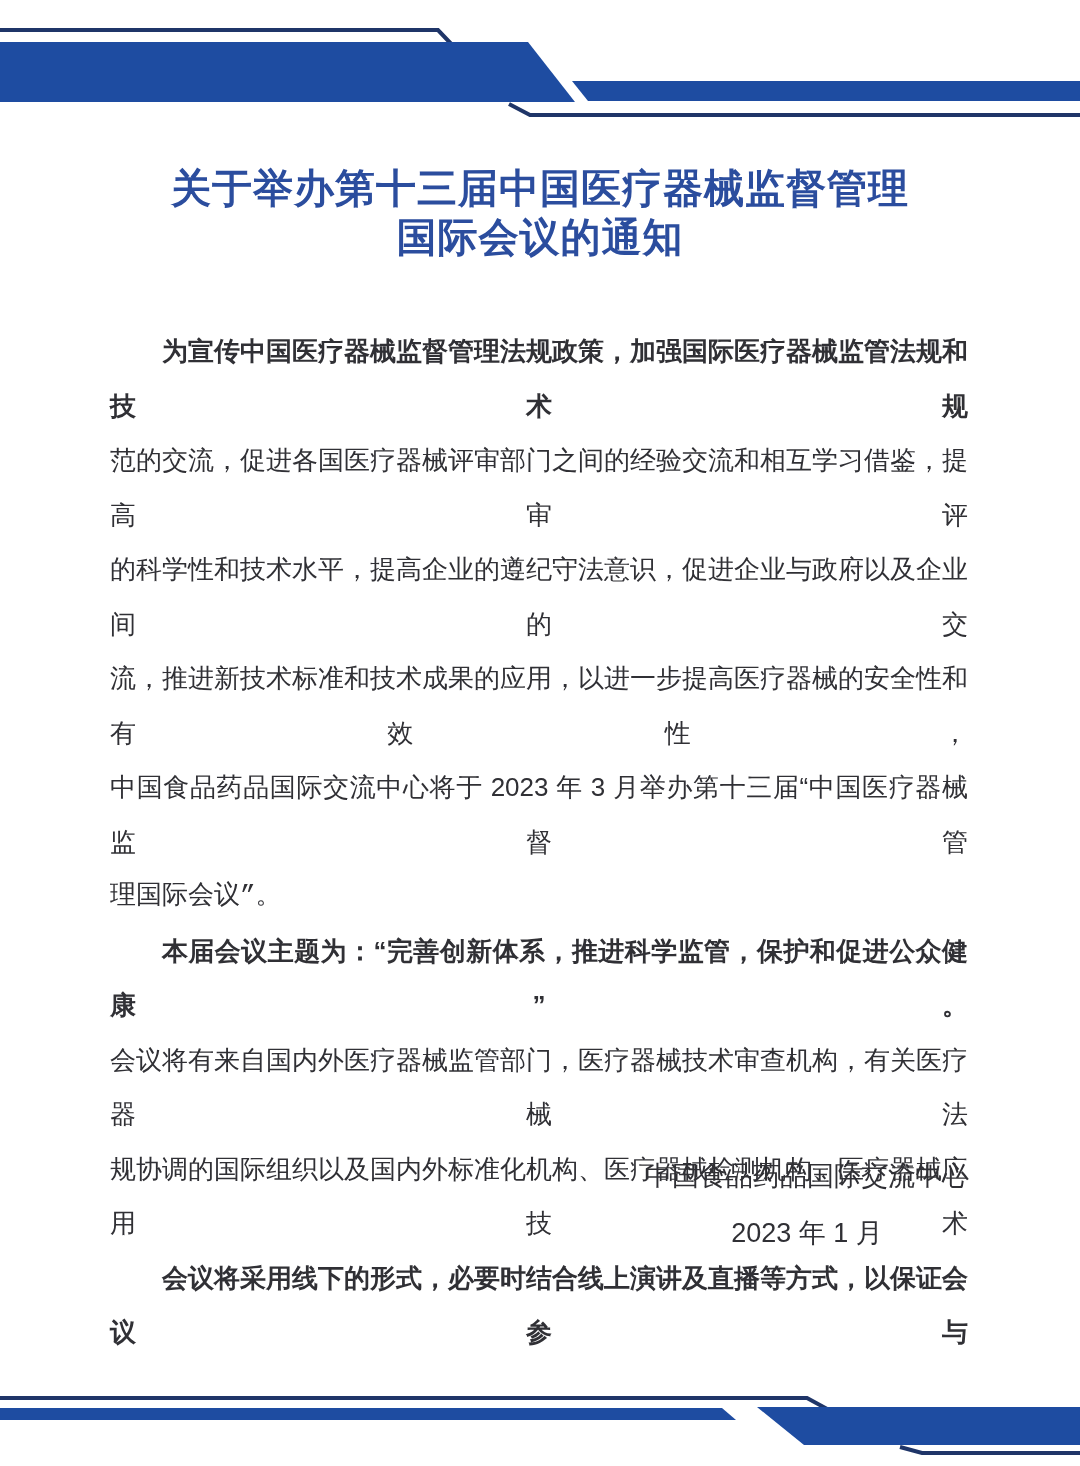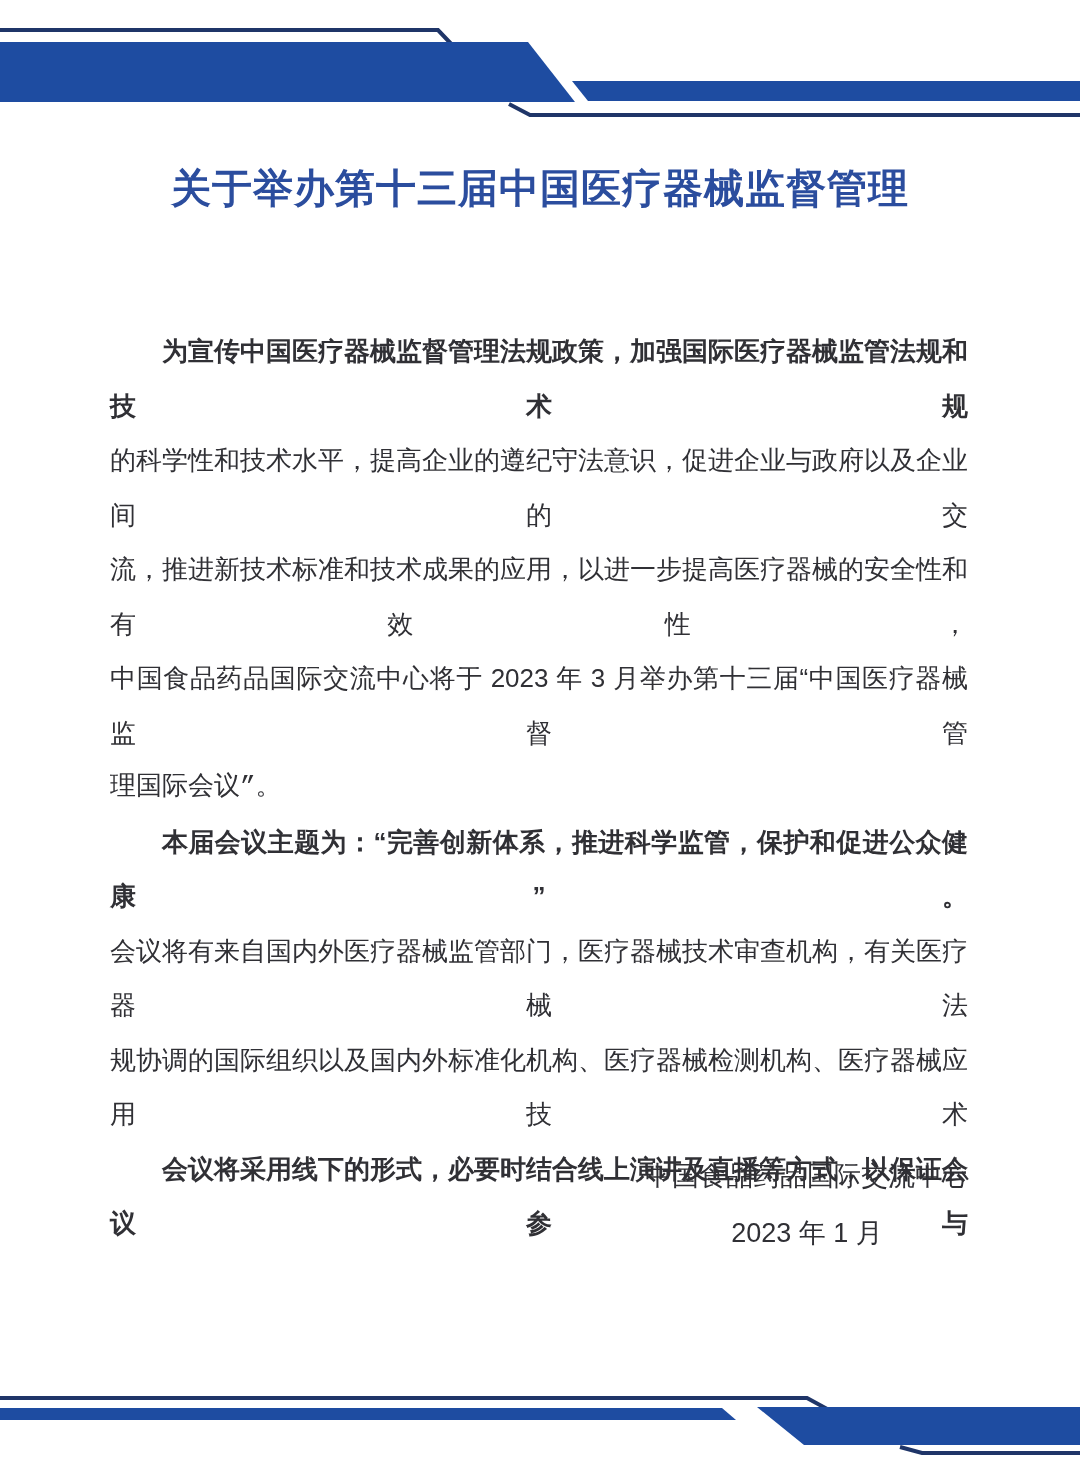--- a/index.html
+++ b/index.html
@@ -53,24 +53,26 @@
 
   <svg class="banner banner-top" viewBox="0 0 1080 120" preserveAspectRatio="none">
     <polyline class="line-navy" points="0,30 438,30 457,50"></polyline>
     <polyline class="line-navy" points="509,104 530,115 1080,115"></polyline>
     <polygon class="shape-blue" points="0,42 528,42 575,102 0,102"></polygon>
     <polygon class="shape-blue" points="572,81 1080,81 1080,101 588,101"></polygon>
   </svg>
 
   <div class="doc-title">
     <div>关于举办第十三届中国医疗器械监督管理</div>
+    <div>国际会议的通知</div>
   </div>
 
   <div class="body-text">
     <div class="ln indent">为宣传中国医疗器械监督管理法规政策，加强国际医疗器械监管法规和技术规</div>
+    <div class="ln">范的交流，促进各国医疗器械评审部门之间的经验交流和相互学习借鉴，提高审评</div>
     <div class="ln">的科学性和技术水平，提高企业的遵纪守法意识，促进企业与政府以及企业间的交</div>
     <div class="ln">流，推进新技术标准和技术成果的应用，以进一步提高医疗器械的安全性和有效性，</div>
     <div class="ln">中国食品药品国际交流中心将于 2023 年 3 月举办第十三届“中国医疗器械监督管</div>
     <div class="ln para-end">理国际会议”。</div>
     <div class="ln indent">本届会议主题为：“完善创新体系，推进科学监管，保护和促进公众健康”。</div>
     <div class="ln">会议将有来自国内外医疗器械监管部门，医疗器械技术审查机构，有关医疗器械法</div>
     <div class="ln">规协调的国际组织以及国内外标准化机构、医疗器械检测机构、医疗器械应用技术</div>
     <div class="ln indent">会议将采用线下的形式，必要时结合线上演讲及直播等方式，以保证会议参与</div>
 
   </div>

